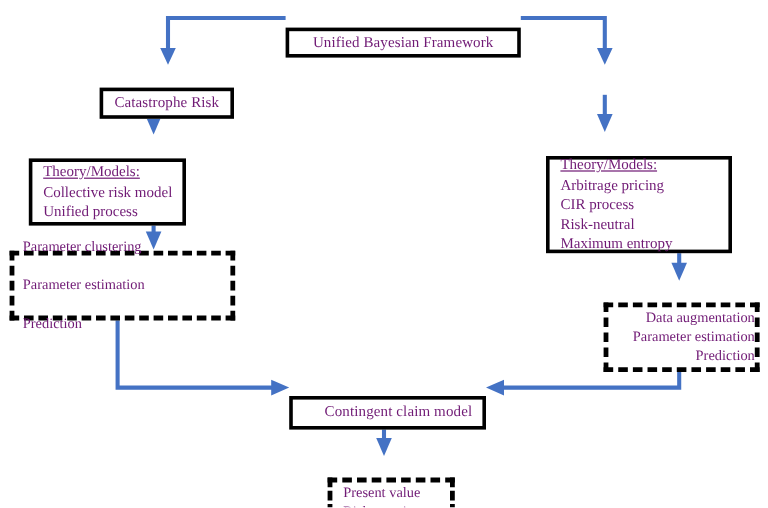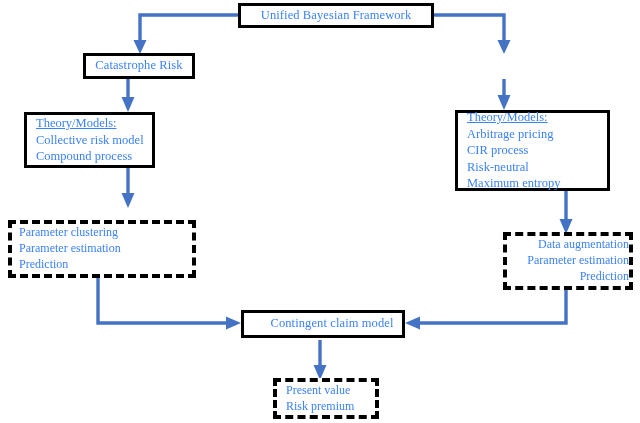--- a/index.html
+++ b/index.html
@@ -12,22 +12,23 @@
     width: 640px;
     height: 423px;
     background: #ffffff;
     font-family: "Liberation Serif", "DejaVu Serif", serif;
     overflow: hidden;
   }
   .node {
     position: absolute;
     box-sizing: border-box;
     background: #ffffff;
-    color: #3b82f6;
+    color: #701a75;
     z-index: 3;
+    margin-top: 20px;
   }
   .solid-box {
     border: 3px solid #000000;
     display: flex;
     align-items: center;
     justify-content: center;
     text-align: center;
     font-size: 12.5px;
     line-height: 1.25;
     letter-spacing: .1px;
@@ -129,32 +130,32 @@
   </div>
 
   <div class="node solid-box" style="left:83px; top:53px; width:112px; height:26px;">
     <span class="row">Catastrophe Risk</span>
   </div>
 
 
   <div class="node list-box" style="left:24px; top:112px; width:131px; height:56px;">
     <span class="row hdr">Theory/Models:</span>
     <span class="row">Collective risk model</span>
-    <span class="row">Compound process</span>
+    <span class="row">Unified process</span>
   </div>
 
   <div class="node list-box" style="left:455px; top:110px; width:155px; height:81px;">
     <span class="row hdr">Theory/Models:</span>
     <span class="row">Arbitrage pricing</span>
     <span class="row">CIR process</span>
     <span class="row">Risk-neutral</span>
     <span class="row">Maximum entropy</span>
   </div>
 
-  <div class="node dashed-box" style="left:8px; top:220px; width:188px; height:58px;">
+  <div class="node dashed-box" style="left:8px; top:189px; width:188px; height:58px;gap:16px;">
     <span class="row">Parameter clustering</span>
     <span class="row">Parameter estimation</span>
     <span class="row">Prediction</span>
   </div>
 
   <div class="node dashed-box" style="left:503px; top:232px; width:130px; height:58px;text-align:right;">
     <span class="row">Data augmentation</span>
     <span class="row">Parameter estimation</span>
     <span class="row">Prediction</span>
   </div>

